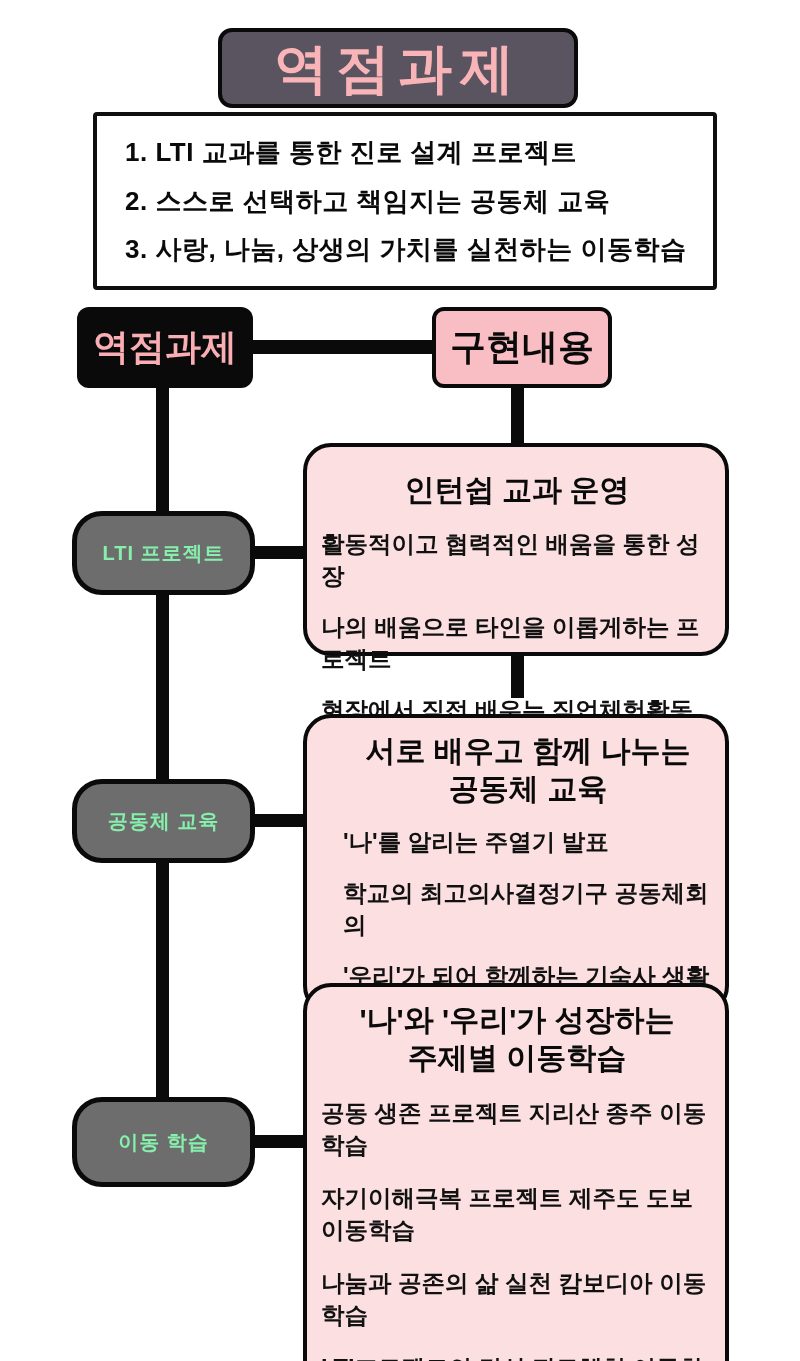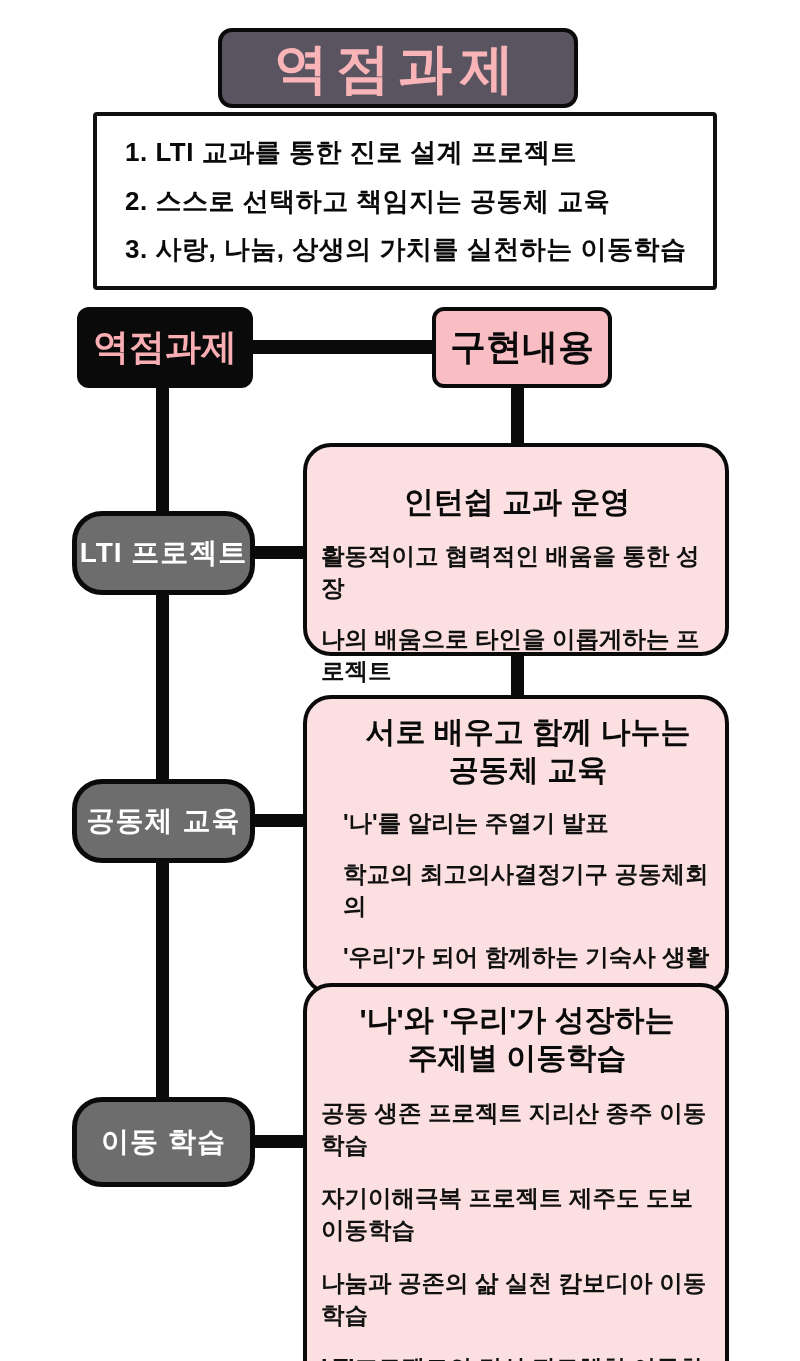--- a/index.html
+++ b/index.html
@@ -45,40 +45,40 @@
 
   
   .line{background:#0a0a0a;z-index:1;}
 
   
   .task{
     left:72px;width:183px;height:84px;
     background:#6d6d6d;border:5px solid #0a0a0a;border-radius:30px;
     display:flex;align-items:center;justify-content:center;z-index:3;
   }
-  .task span{color:#ffffff;font-size:28px;font-weight:700;letter-spacing:1px;}
+  .task span{color:#86efac;font-size:20px;font-weight:700;letter-spacing:1px;}
   .task1{top:511px;}
   .task2{top:779px;}
   .task3{top:1097px;height:90px;}
 
   
   .content{
     left:303px;width:426px;
     background:#fce0e1;border:4px solid #0a0a0a;border-radius:28px;
     z-index:2;padding:14px 12px 10px 14px;
   }
   .content .ttl{
     text-align:center;font-weight:800;font-size:30px;line-height:1.25;color:#0a0a0a;
   }
   .content .body-line{font-size:23.5px;font-weight:600;color:#111;}
   .c1{top:443px;height:213px;}
-  .c1 .ttl{margin-top:22px;}
+  .c1 .ttl{margin-top:10px;font-family:Liberation Serif, serif;}
   .c1 .body-line{margin-top:19px;}
   .c1 .body-line:first-of-type{margin-top:30px;}
-  .c2{top:695px;height:300px;padding-left:36px;}
+  .c2{top:714px;height:300px;padding-left:36px;}
   .c2 .body-line{margin-top:19px;}
   .c2 .body-line:first-of-type{margin-top:26px;}
   .c3{top:983px;height:408px;}
   .c3 .body-line{margin-top:21px;}
   .c3 .body-line:first-of-type{margin-top:14px;}
 </style>
 </head>
 <body>
 
 <div class="stage">

